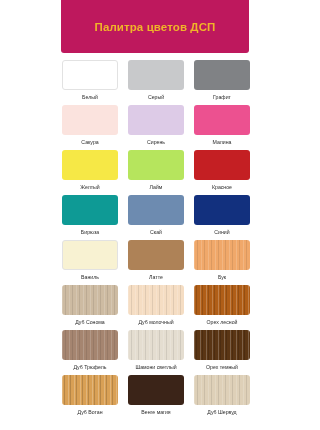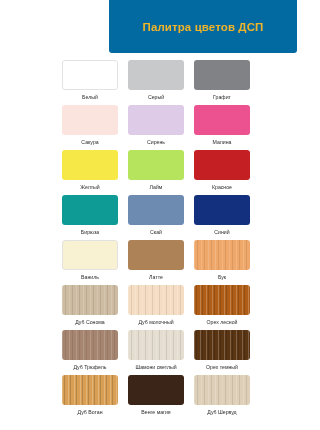--- a/index.html
+++ b/index.html
@@ -108,21 +108,21 @@
     text-align: center;
     line-height: 8px;
     white-space: nowrap;
   }
 </style>
 </head>
 <body style="background: rgb(255, 255, 255);">
 
 <div id="palette-page">
 
-  <div id="header-banner" style="background: #0369a1; margin-left: 48px;">
+  <div id="header-banner" style="background: #be185d;">
     <div id="header-title" style="color: rgb(240, 180, 41);">Палитра цветов ДСП</div>
   </div>
 
   <div id="swatch-grid">
       <div class="swatch-cell">
         <div class="swatch-chip bordered" style="background: rgb(255, 255, 255);"></div>
         <div class="swatch-label">Белый</div>
       </div>
       <div class="swatch-cell">
         <div class="swatch-chip" style="background: rgb(200, 201, 203);"></div>

